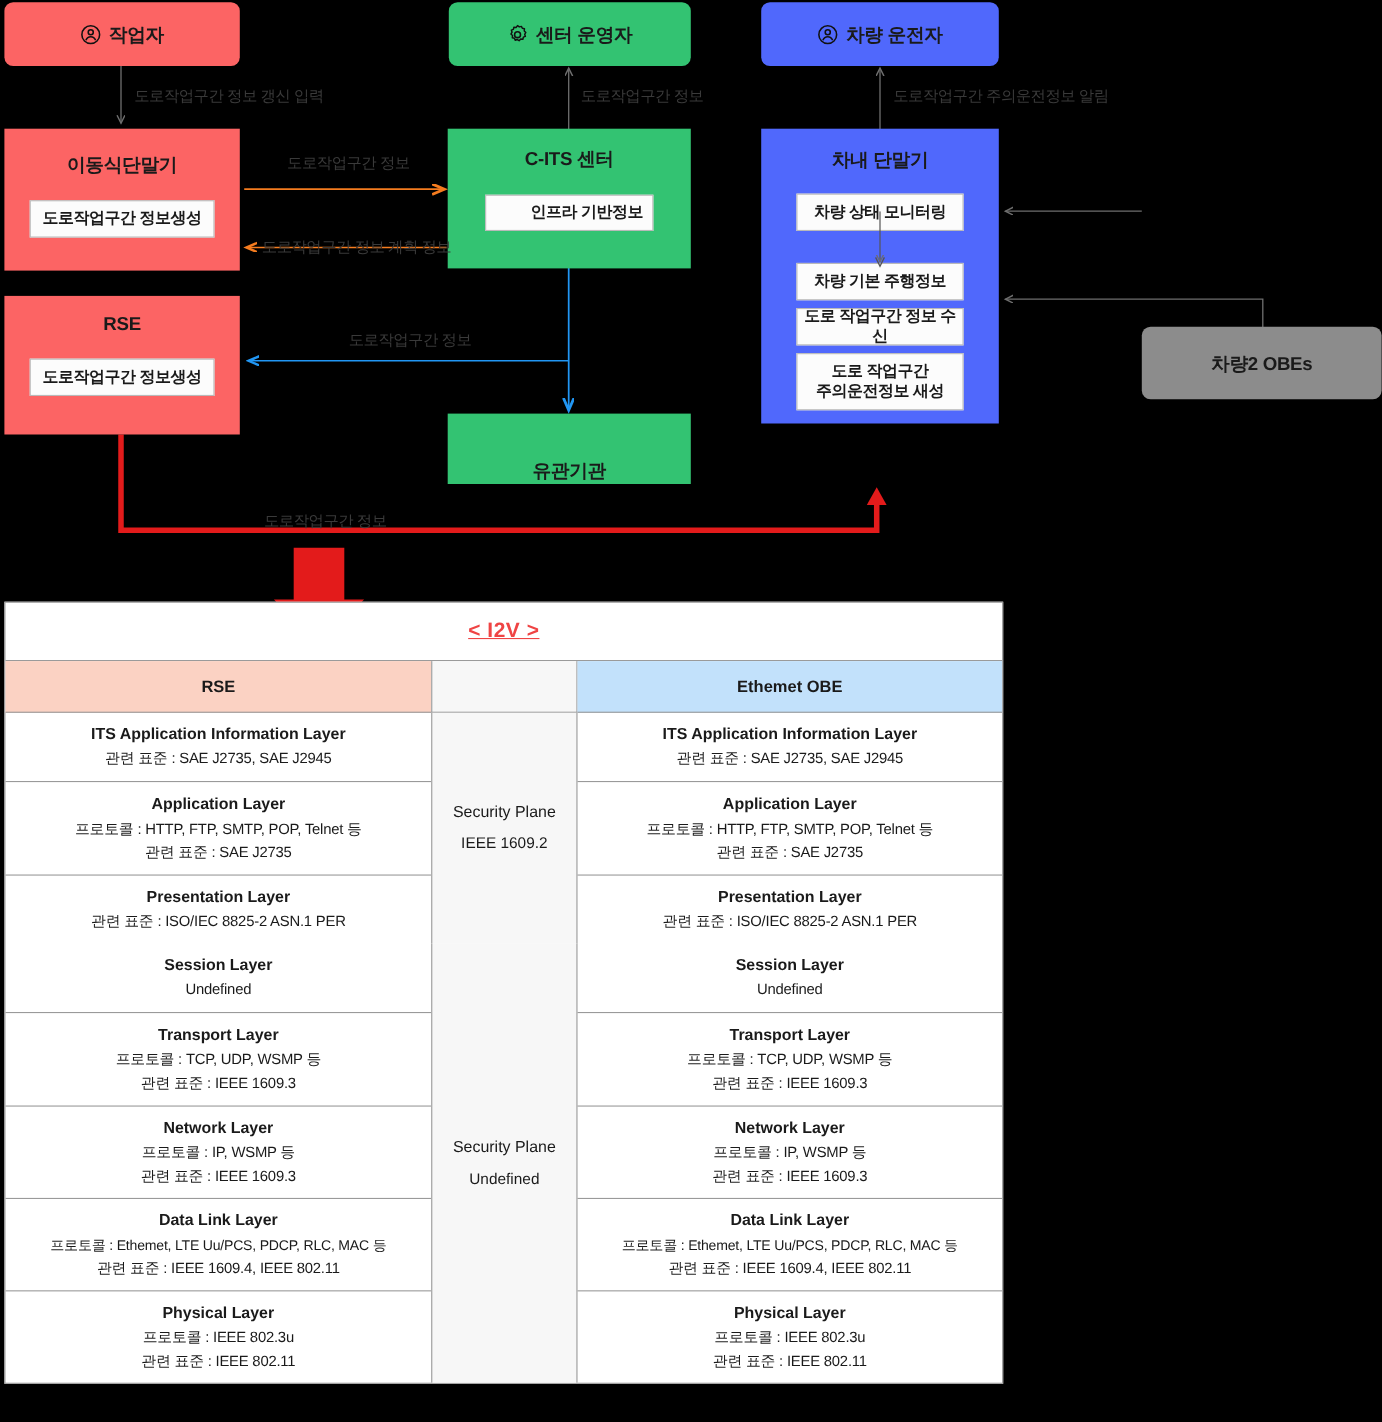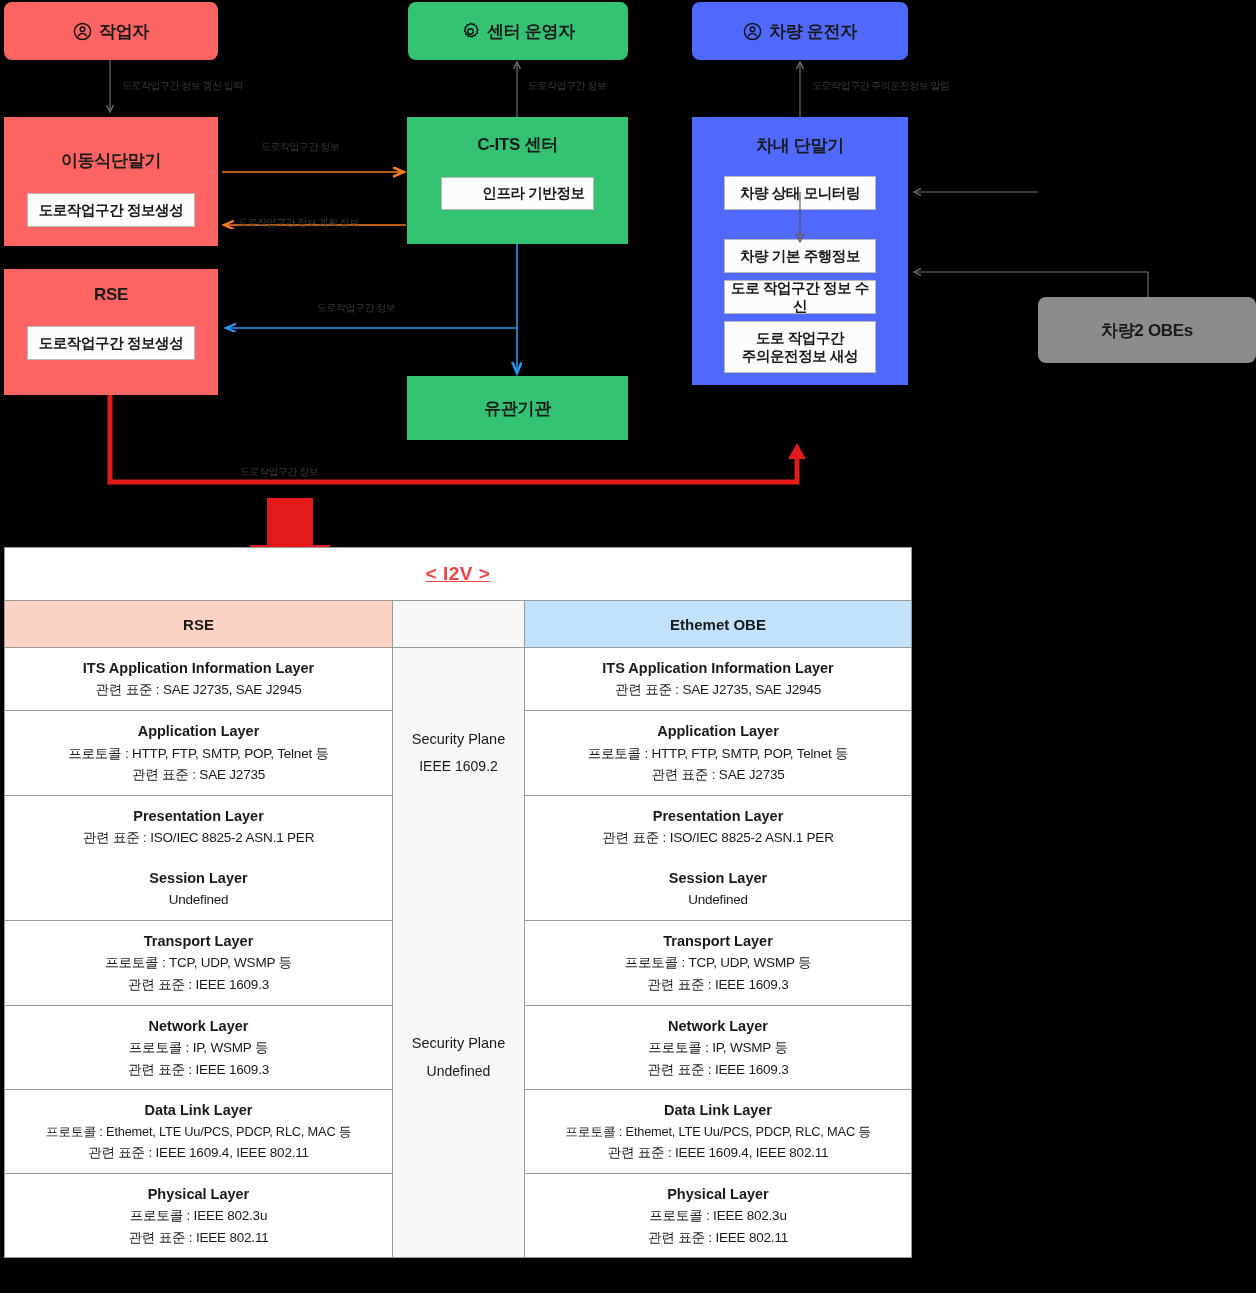--- a/index.html
+++ b/index.html
@@ -65,21 +65,21 @@
     text-align: center;
     line-height: 1.25;
     box-sizing: border-box;
     white-space: pre-line;
   }
 
   .icon-svg { display:block; }
 
   .edge-label {
     position: absolute;
-    font-size: 10px;
+    font-size: 14px;
     color: #3a3a3a;
     letter-spacing: -0.5px;
     white-space: nowrap;
     font-weight: normal;
   }
 
   
   .tablewrap {
     position: absolute;
     left: 4px;
@@ -230,35 +230,35 @@
           <circle cx="12" cy="12" r="10.2" fill="none" stroke="#111" stroke-width="1.8"></circle>
           <circle cx="12" cy="9.3" r="2.9" fill="none" stroke="#111" stroke-width="1.8"></circle>
           <path d="M6.4 18.4c1.1-2.6 3.2-4 5.6-4s4.5 1.4 5.6 4" fill="none" stroke="#111" stroke-width="1.8"></path>
         </svg>
       </span>
       <span>차량 운전자</span>
     </div>
   </div>
 
   <div class="node red sq" style="left:4px;top:117px;width:214px;height:129px;">
-    <div class="node-title" style="margin-top:32px;">이동식단말기</div>
+    <div class="node-title" style="margin-top:21px;">이동식단말기</div>
     <div class="subbox" style="margin-top:21px;width:168px;height:34px;">도로작업구간 정보생성</div>
   </div>
 
   <div class="node green sq" style="left:407px;top:117px;width:221px;height:127px;">
     <div class="node-title" style="margin-top:16px;">C-ITS 센터</div>
     <div class="subbox" style="margin-top:21px;width:153px;height:33px;padding-left:32px;">인프라 기반정보</div>
   </div>
 
   <div class="node red sq" style="left:4px;top:269px;width:214px;height:126px;">
     <div class="node-title" style="margin-top:16px;">RSE</div>
     <div class="subbox" style="margin-top:21px;width:168px;height:34px;">도로작업구간 정보생성</div>
   </div>
 
-  <div class="node green sq" style="left:407px;top:376px;width:221px;height:64px;justify-content:center;">
+  <div class="node green sq" style="left:407px;top:376px;width:221px;height:64px;justify-content:flex-end;">
     <div class="node-title">유관기관</div>
   </div>
 
   <div class="node blue sq" style="left:692px;top:117px;width:216px;height:268px;">
     <div class="node-title" style="margin-top:17px;">차내 단말기</div>
     <div class="subbox" style="margin-top:19px;width:152px;height:34px;">차량 상태 모니터링</div>
     <div class="subbox" style="margin-top:29px;width:152px;height:34px;">차량 기본 주행정보</div>
     <div class="subbox" style="margin-top:7px;width:152px;height:34px;">도로 작업구간 정보 수신</div>
     <div class="subbox" style="margin-top:7px;width:152px;height:52px;">도로 작업구간
 주의운전정보 새성</div>

